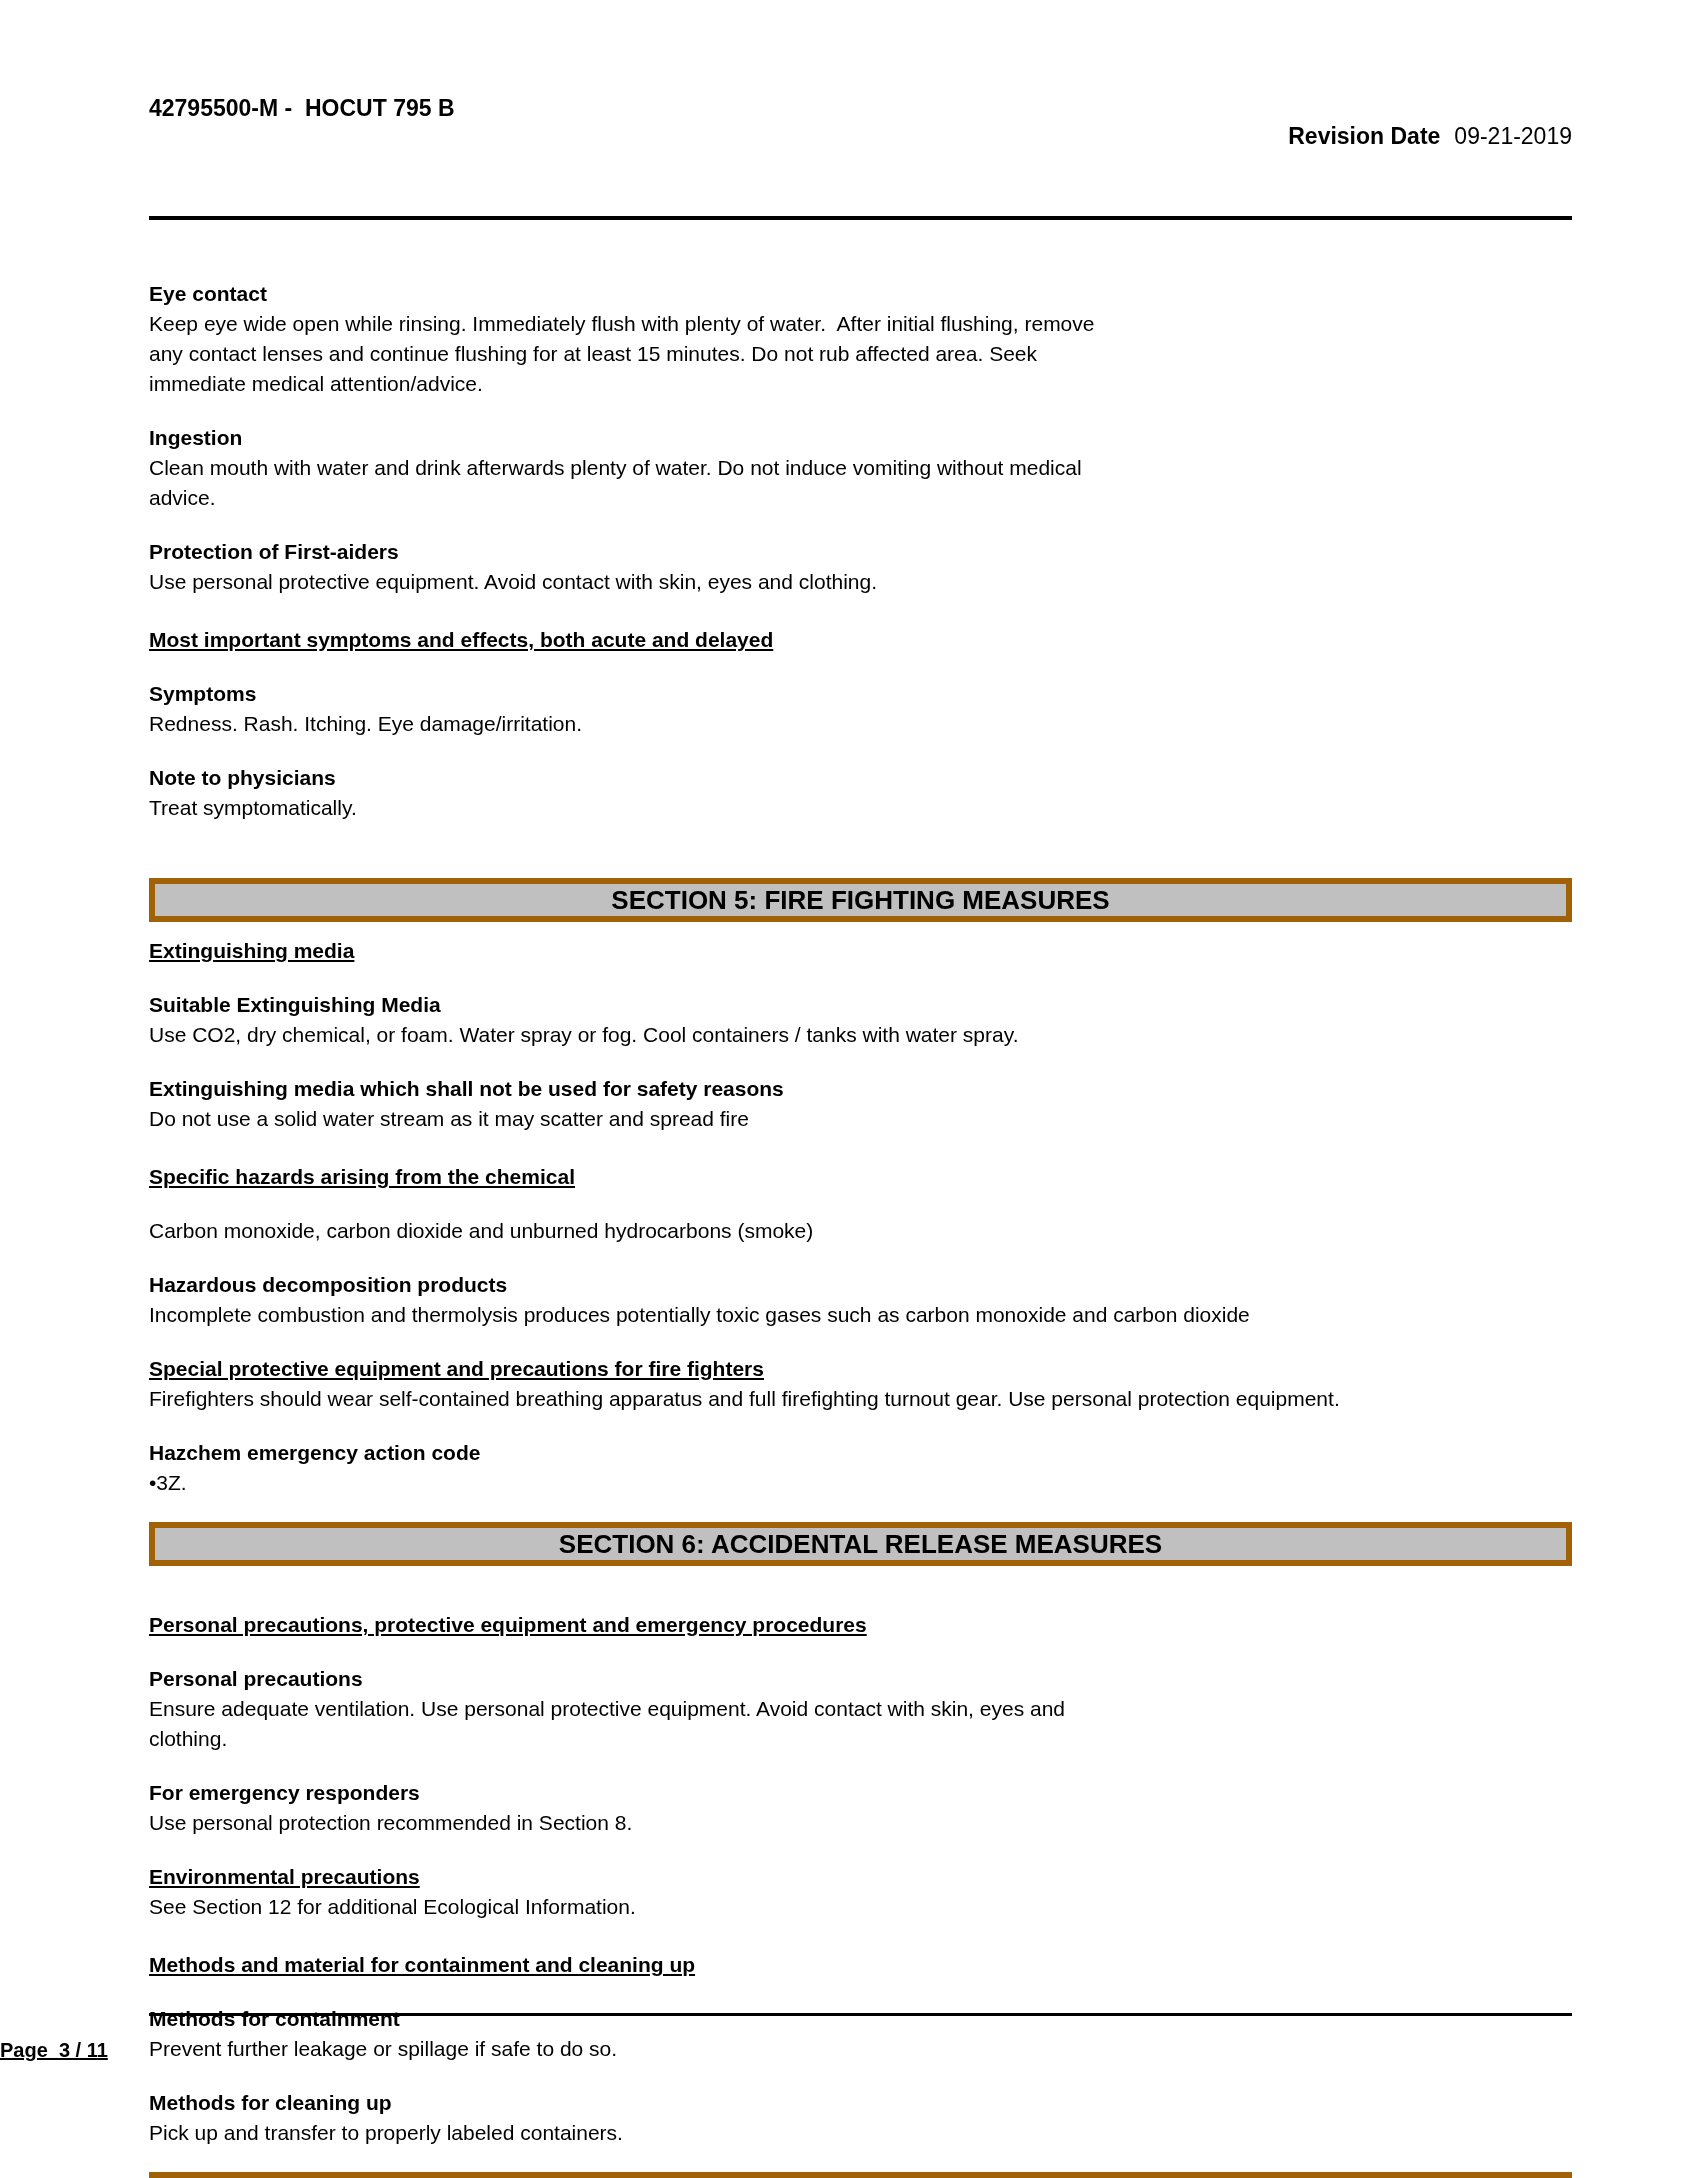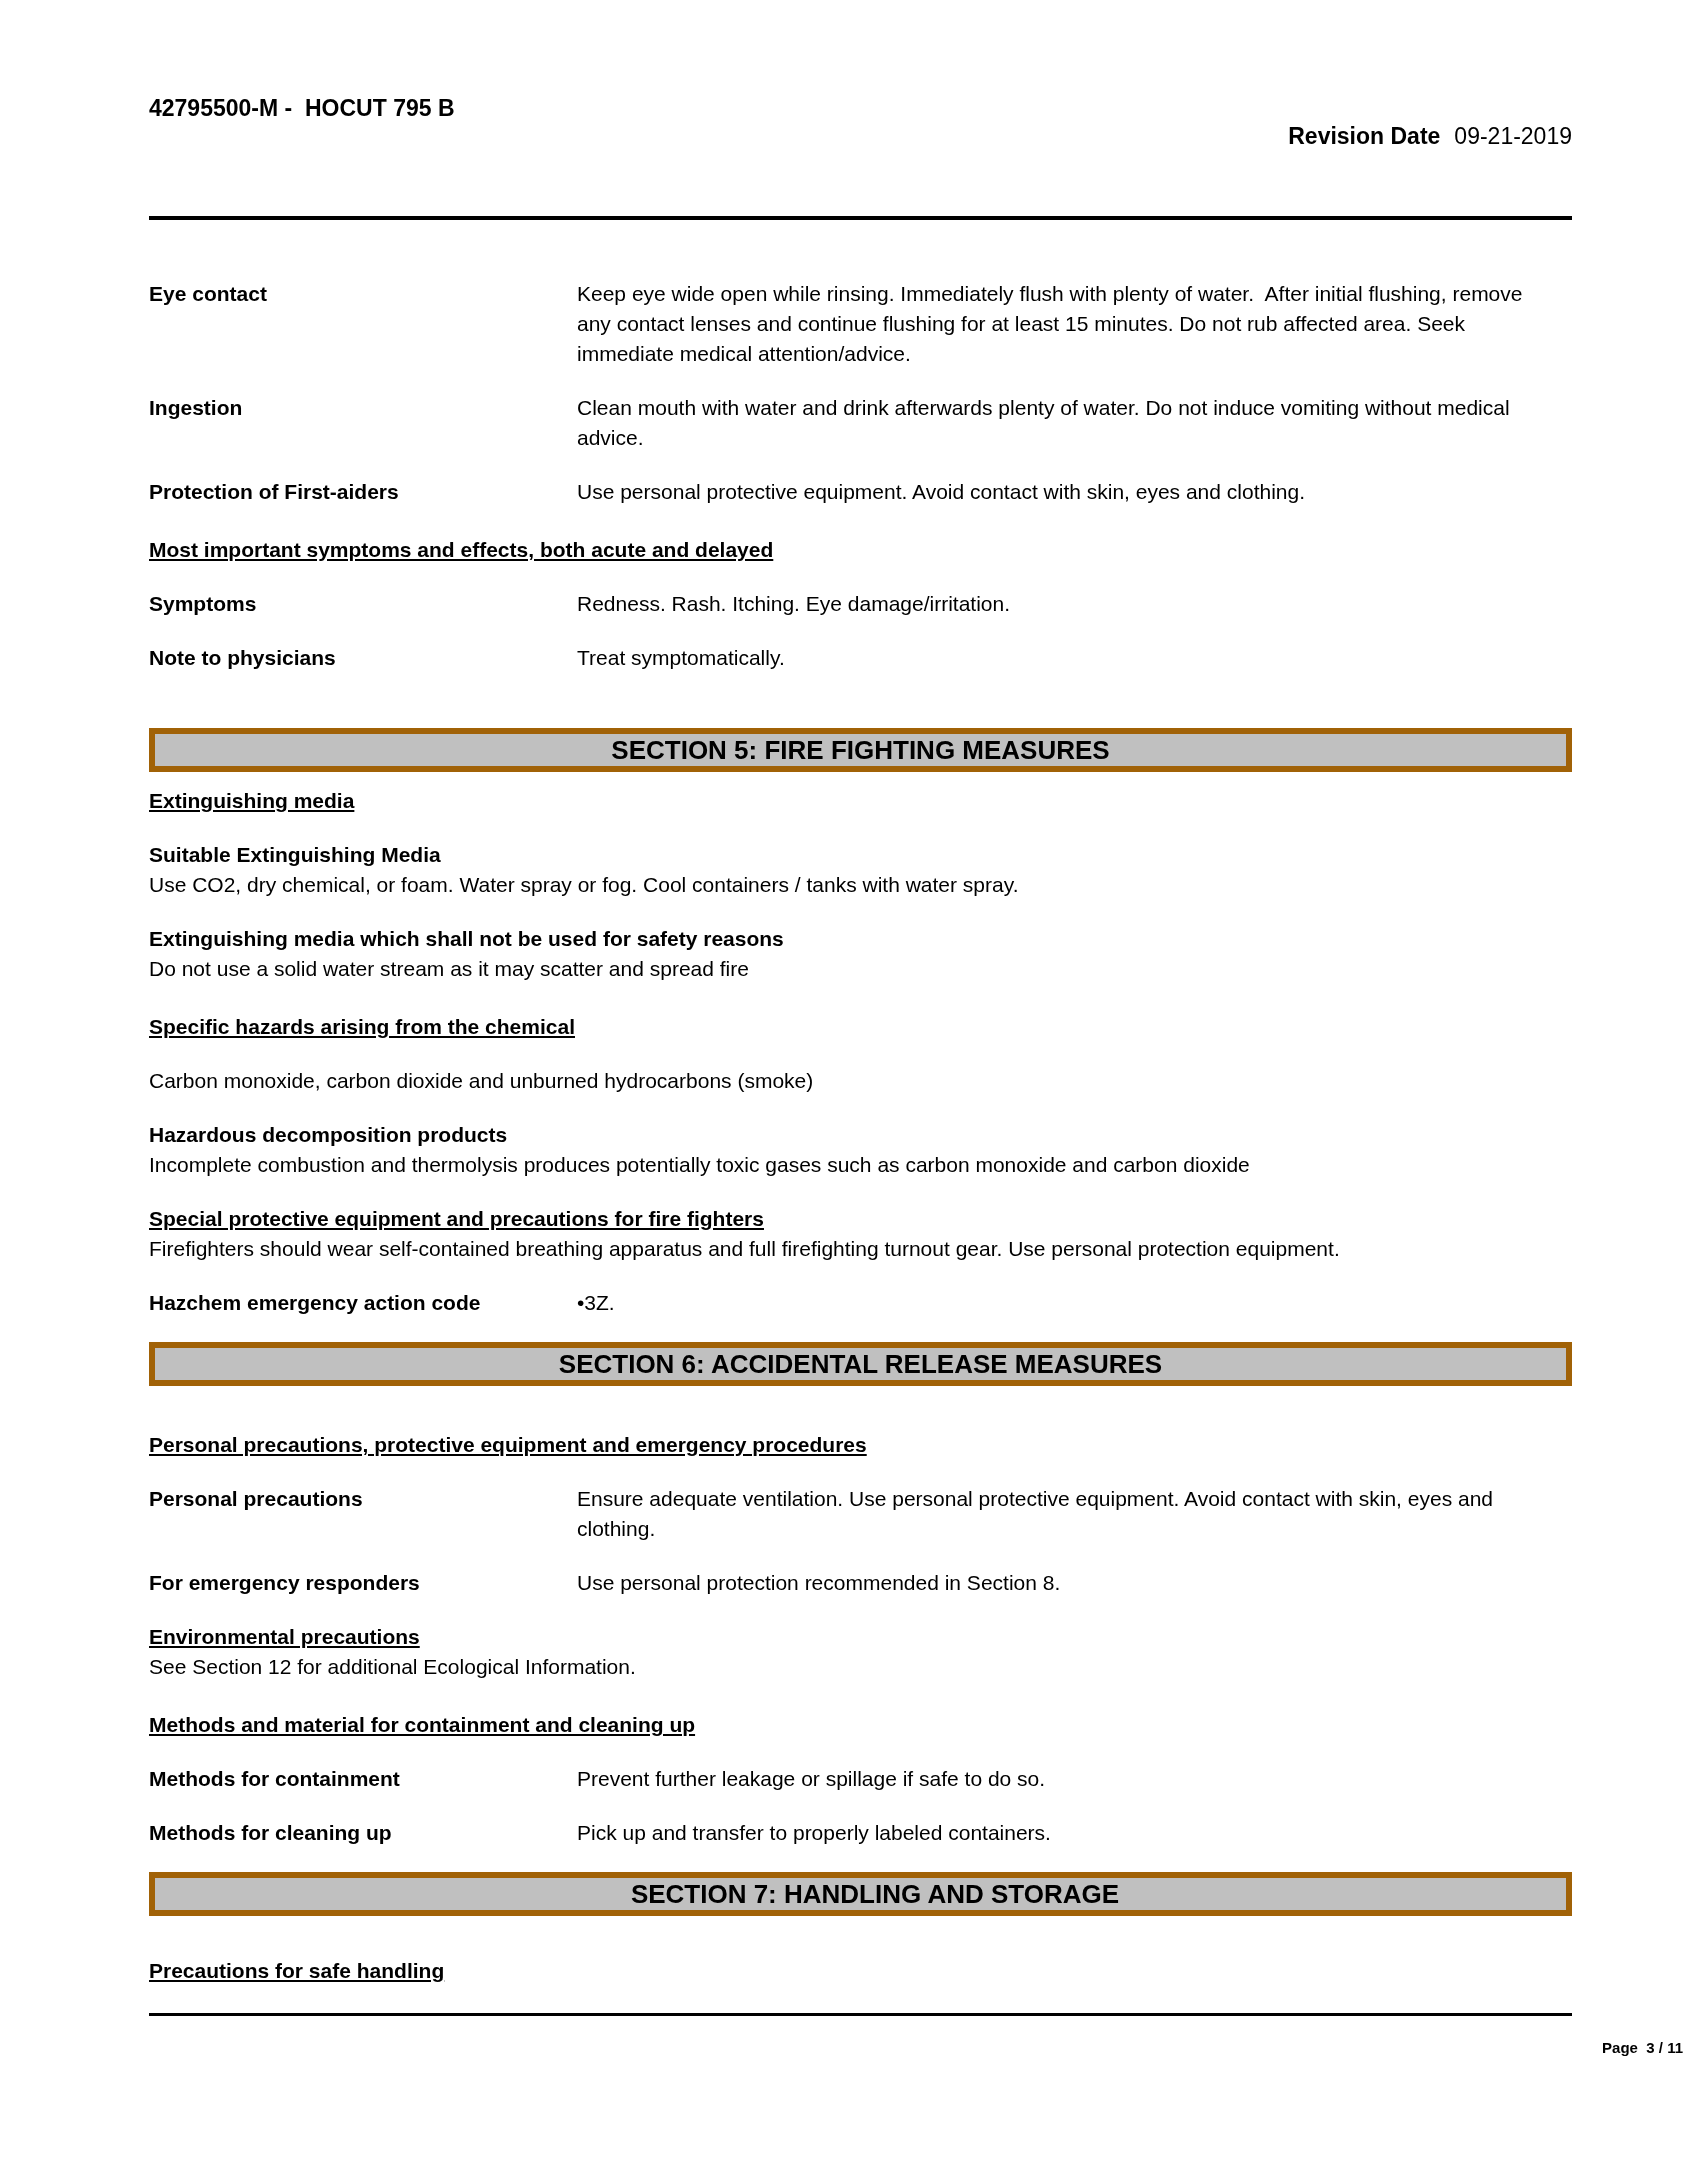--- a/index.html
+++ b/index.html
@@ -26,28 +26,28 @@
   }
   .doc-header .h-left { font-weight: bold; }
   .doc-header .h-right .rev-label { font-weight: bold; margin-right: 14px; }
   .top-rule { border: none; border-top: 4px solid #000; margin-top: 38px; }
   .bottom-rule {
     position: absolute; left: 149px; right: 111px; top: 2013px;
     border: none; border-top: 3px solid #000;
   }
   .footer {
     position: absolute; top: 2039px; left: 0; width: 100%;
-    text-align: right; font-weight: bold; font-size: 15px; white-space: pre;
+    text-align: left; font-weight: bold; font-size: 20px; white-space: pre; text-decoration: underline;
   }
 
   
   .body-copy { font-size: 21px; line-height: 30px; }
   .first-block { margin-top: 59px; }
 
-  .row { display: flex; margin-bottom: 24px; }
+  .row { display: flex; margin-bottom: 24px; flex-direction: column; }
   .row .label { width: 428px; flex: none; font-weight: bold; padding-right: 12px; }
   .row .value { width: 980px; white-space: pre-wrap; }
 
   .uheading {
     font-weight: bold;
     text-decoration: underline;
     margin: 28px 0 24px 0;
   }
   .pblock { margin: 24px 0; }
   .pblock .pheading { font-weight: bold; }

